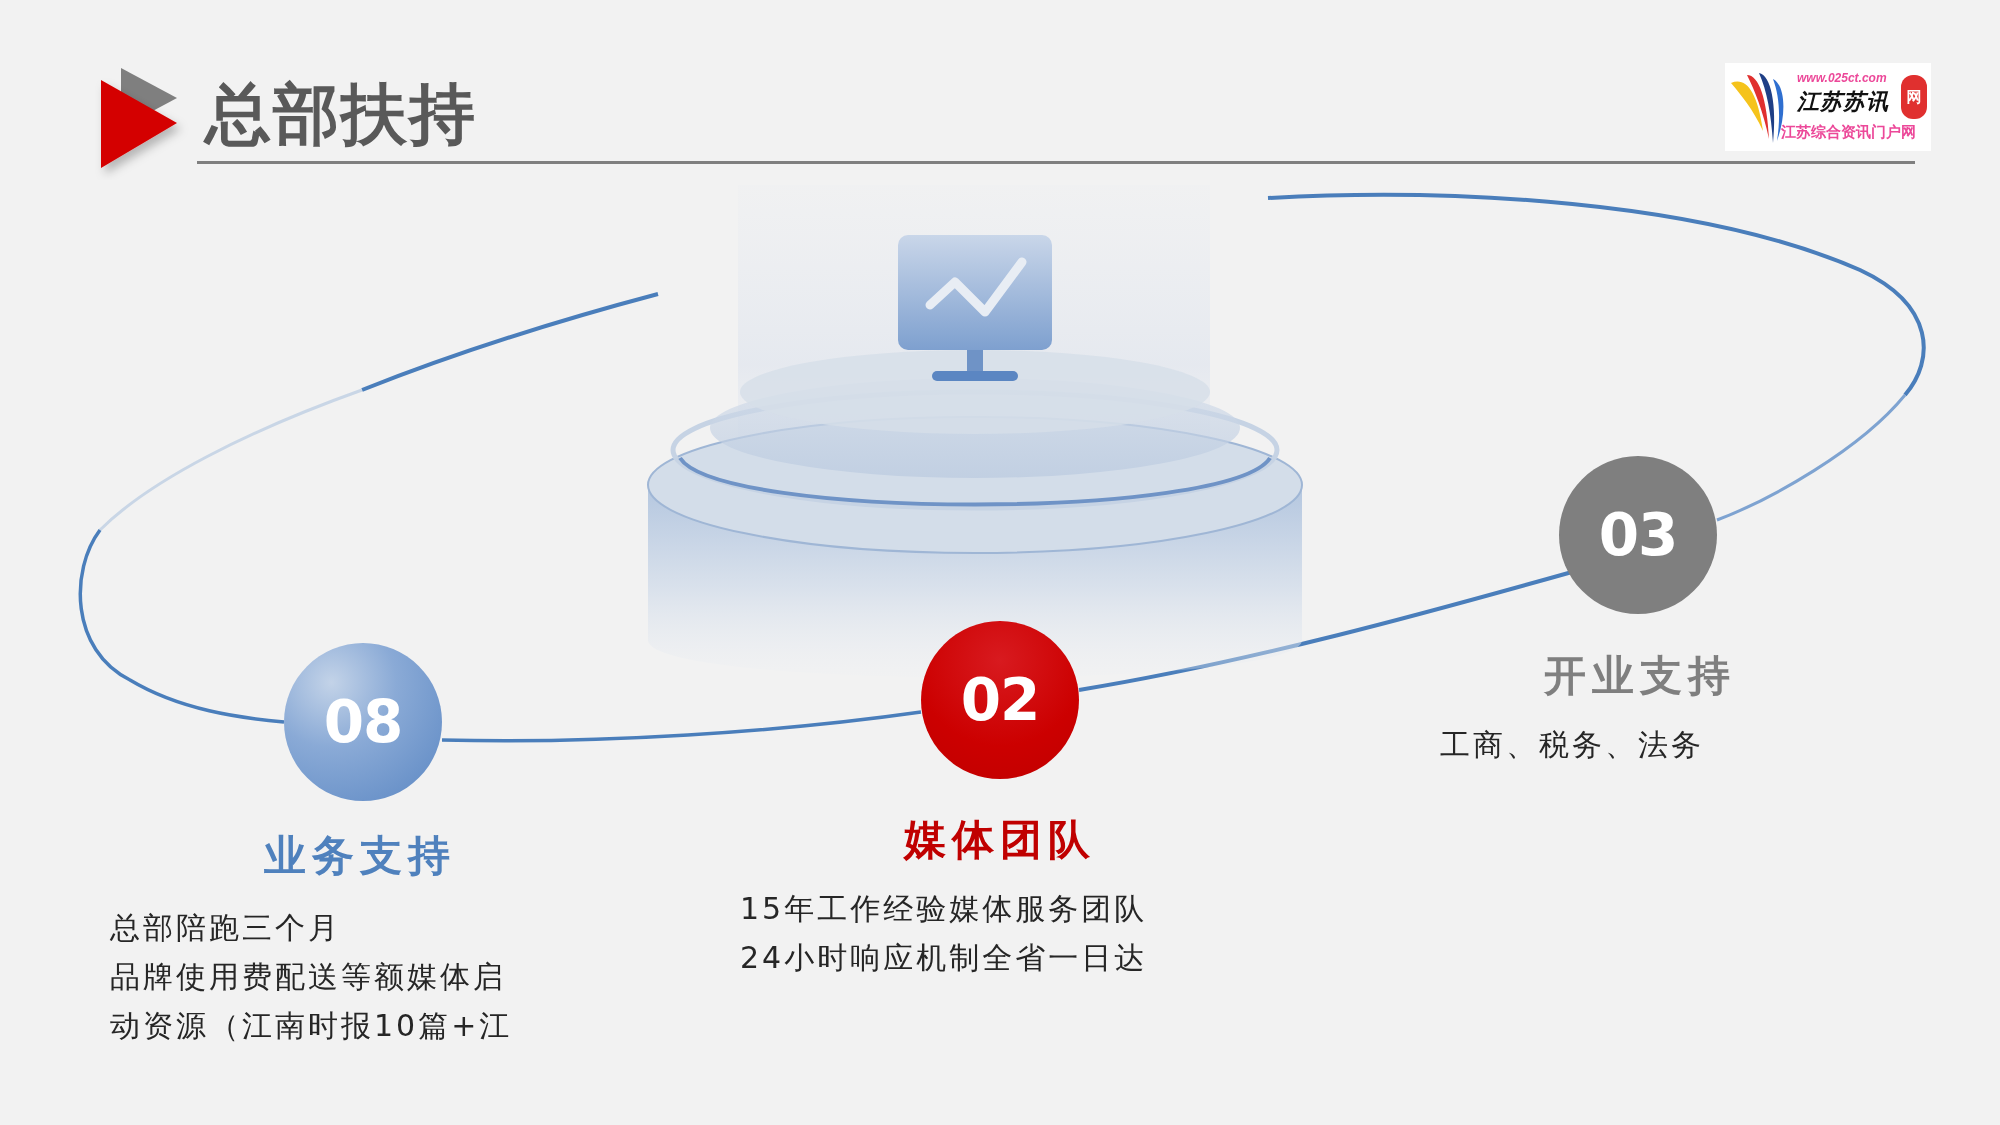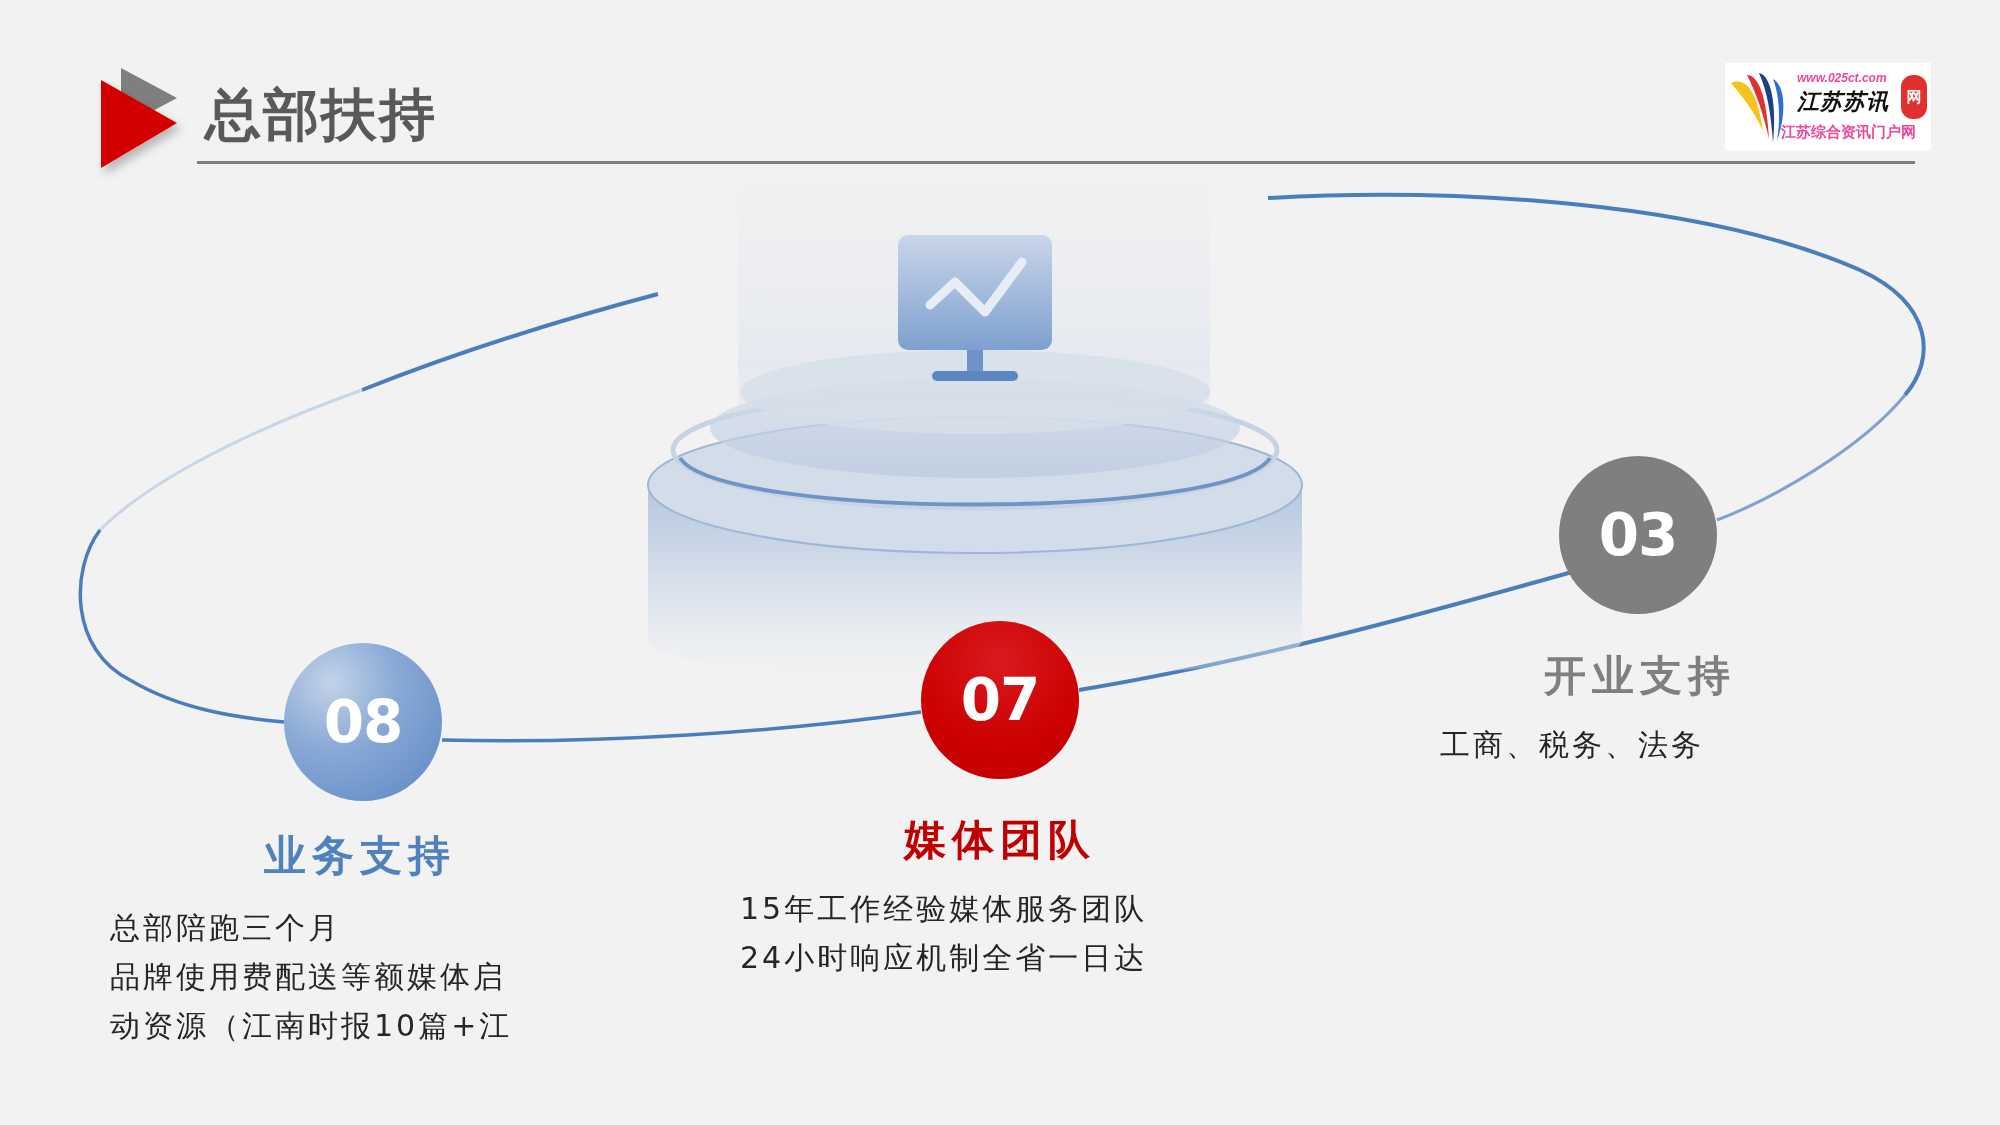--- a/index.html
+++ b/index.html
@@ -3,21 +3,21 @@
 <meta charset="utf-8">
 <style>
   html, body { margin:0; padding:0; }
   body {
     width:2000px; height:1125px; overflow:hidden; position:relative;
     background:#f2f2f2;
     font-family:"DejaVu Sans","Liberation Sans",sans-serif;
   }
   .abs { position:absolute; }
   .title {
-    left:205px; top:70px; font-size:56px; font-weight:bold; color:#595959;
+    left:205px; top:70px; font-size:66px; font-weight:bold; color:#595959;
     letter-spacing:2px; line-height:90px;
   }
   .header-line { left:197px; top:161px; width:1718px; height:3px; background:#7f7f7f; }
   .logo {
     left:1725px; top:63px; width:206px; height:88px; background:#ffffff;
     box-sizing:border-box;
   }
   .logo-url { position:absolute; left:72px; top:8px; font-size:12px; font-style:italic; font-weight:bold; color:#ec4899; font-family:"Liberation Sans",sans-serif; }
   .logo-name { position:absolute; left:72px; top:24px; font-size:22px; font-weight:bold; font-style:italic; color:#111; font-family:"DejaVu Serif",serif; letter-spacing:1px; }
   .logo-sub { position:absolute; left:56px; top:60px; font-size:15px; font-weight:bold; color:#ec4899; font-family:"DejaVu Serif",serif; }
@@ -122,21 +122,21 @@
 </svg>
 
 <div class="abs num-circle c1">08</div>
 <div class="abs sec-title t1">业务支持</div>
 <div class="abs sec-body b1">
   <div>总部陪跑三个月</div>
   <div>品牌使用费配送等额媒体启</div>
   <div>动资源（江南时报10篇+江</div>
 </div>
 
-<div class="abs num-circle c2">07</div>
+<div class="abs num-circle c2">02</div>
 <div class="abs sec-title t2">媒体团队</div>
 <div class="abs sec-body b2">
   <div>15年工作经验媒体服务团队</div>
   <div>24小时响应机制全省一日达</div>
 </div>
 
 <div class="abs num-circle c3">03</div>
 <div class="abs sec-title t3">开业支持</div>
 <div class="abs sec-body b3">
   <div>工商、税务、法务</div>

